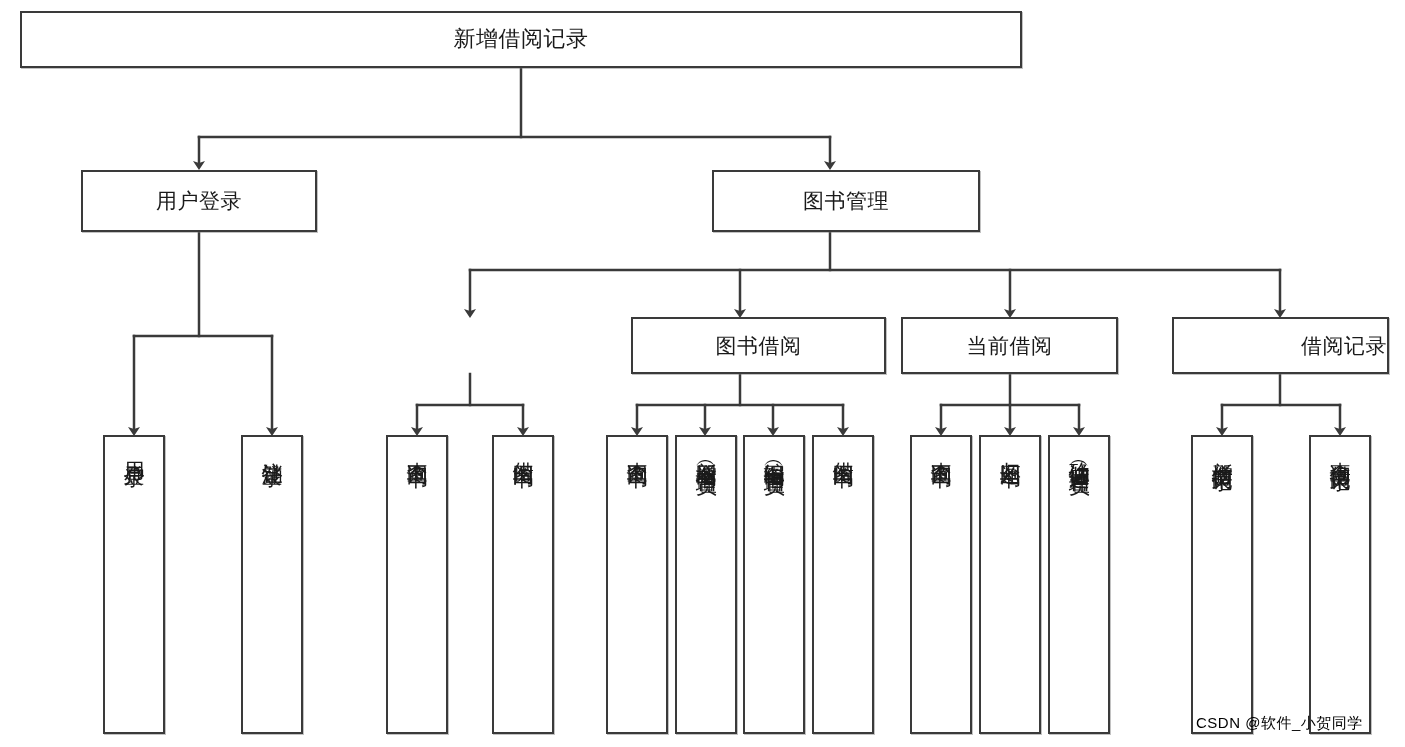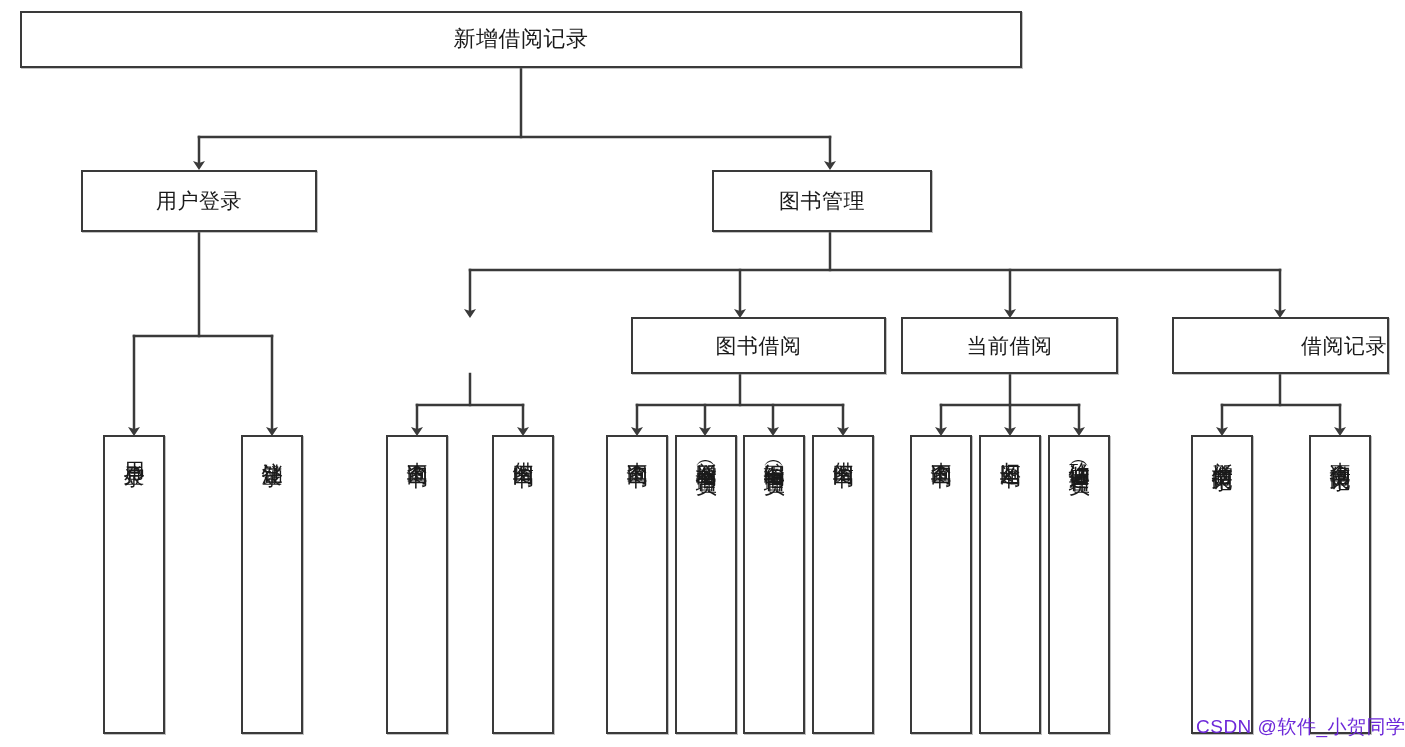--- a/index.html
+++ b/index.html
@@ -51,22 +51,22 @@
     font-size: 21px;
     line-height: 1.35;
     letter-spacing: 2px;
     white-space: nowrap;
   }
   .node.root .node-label {
     font-size: 22px;
   }
   .watermark {
     position: absolute;
-    font-size: 19px;
-    color: #6d28d9;
+    font-size: 15px;
+    color: #000000;
     white-space: nowrap;
     letter-spacing: 0.5px;
   }
 </style>
 </head>
 <body>
 
 <div id="canvas">
 
   <svg id="edges" viewBox="0 0 1405 747" xmlns="http://www.w3.org/2000/svg">
@@ -119,21 +119,21 @@
     </g>
   </svg>
 
   <div class="node horiz root" style="left:20px; top:11px; width:1002px; height:57px;">
     <span class="node-label">新增借阅记录</span>
   </div>
 
   <div class="node horiz" style="left:81px; top:170px; width:236px; height:62px;">
     <span class="node-label">用户登录</span>
   </div>
-  <div class="node horiz" style="left:712px; top:170px; width:220px; height:62px;">
+  <div class="node horiz" style="left:712px; top:170px; width:268px; height:62px;">
     <span class="node-label">图书管理</span>
   </div>
 
   <div class="node horiz" style="left:631px; top:317px; width:255px; height:57px;justify-content:center;">
     <span class="node-label">图书借阅</span>
   </div>
   <div class="node horiz" style="left:901px; top:317px; width:217px; height:57px;text-align:center;">
     <span class="node-label">当前借阅</span>
   </div>
   <div class="node horiz" style="left:1172px; top:317px; width:217px; height:57px;justify-content:flex-end;">

